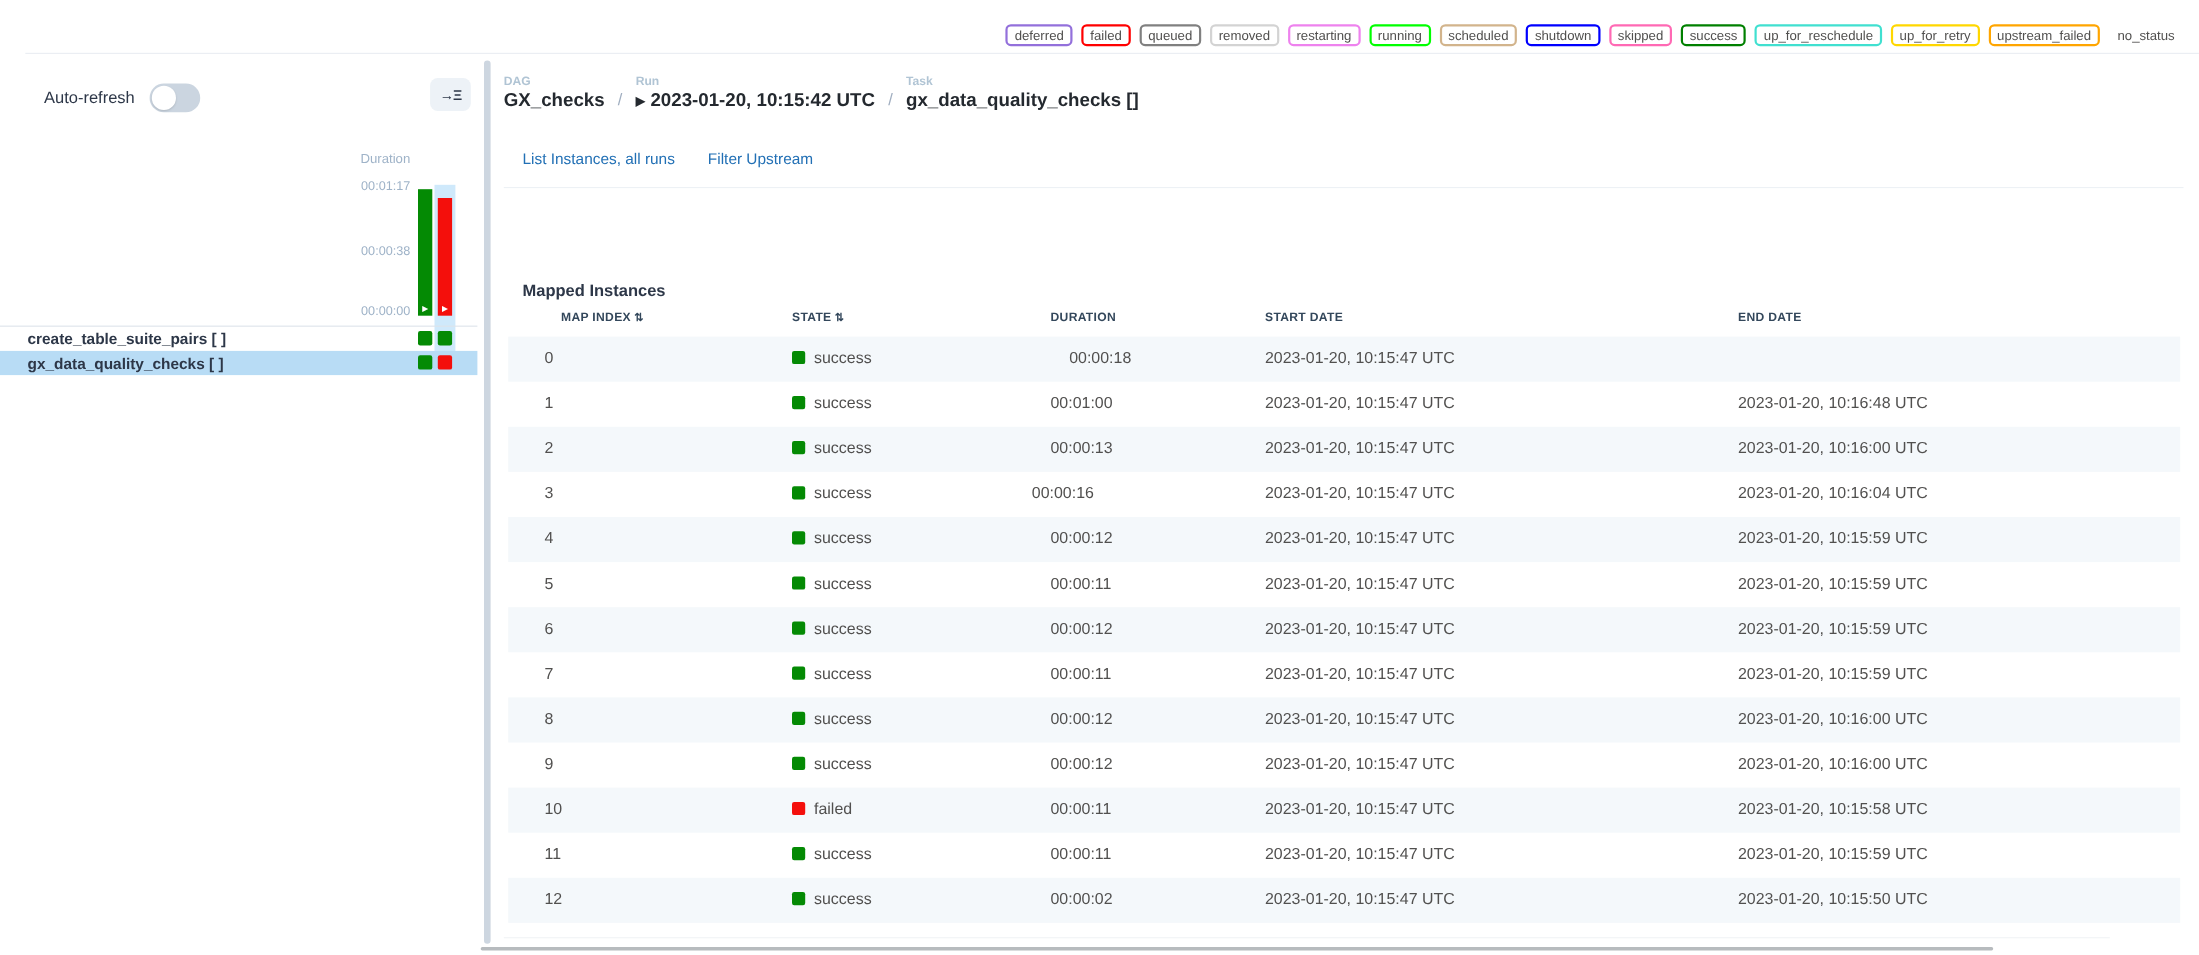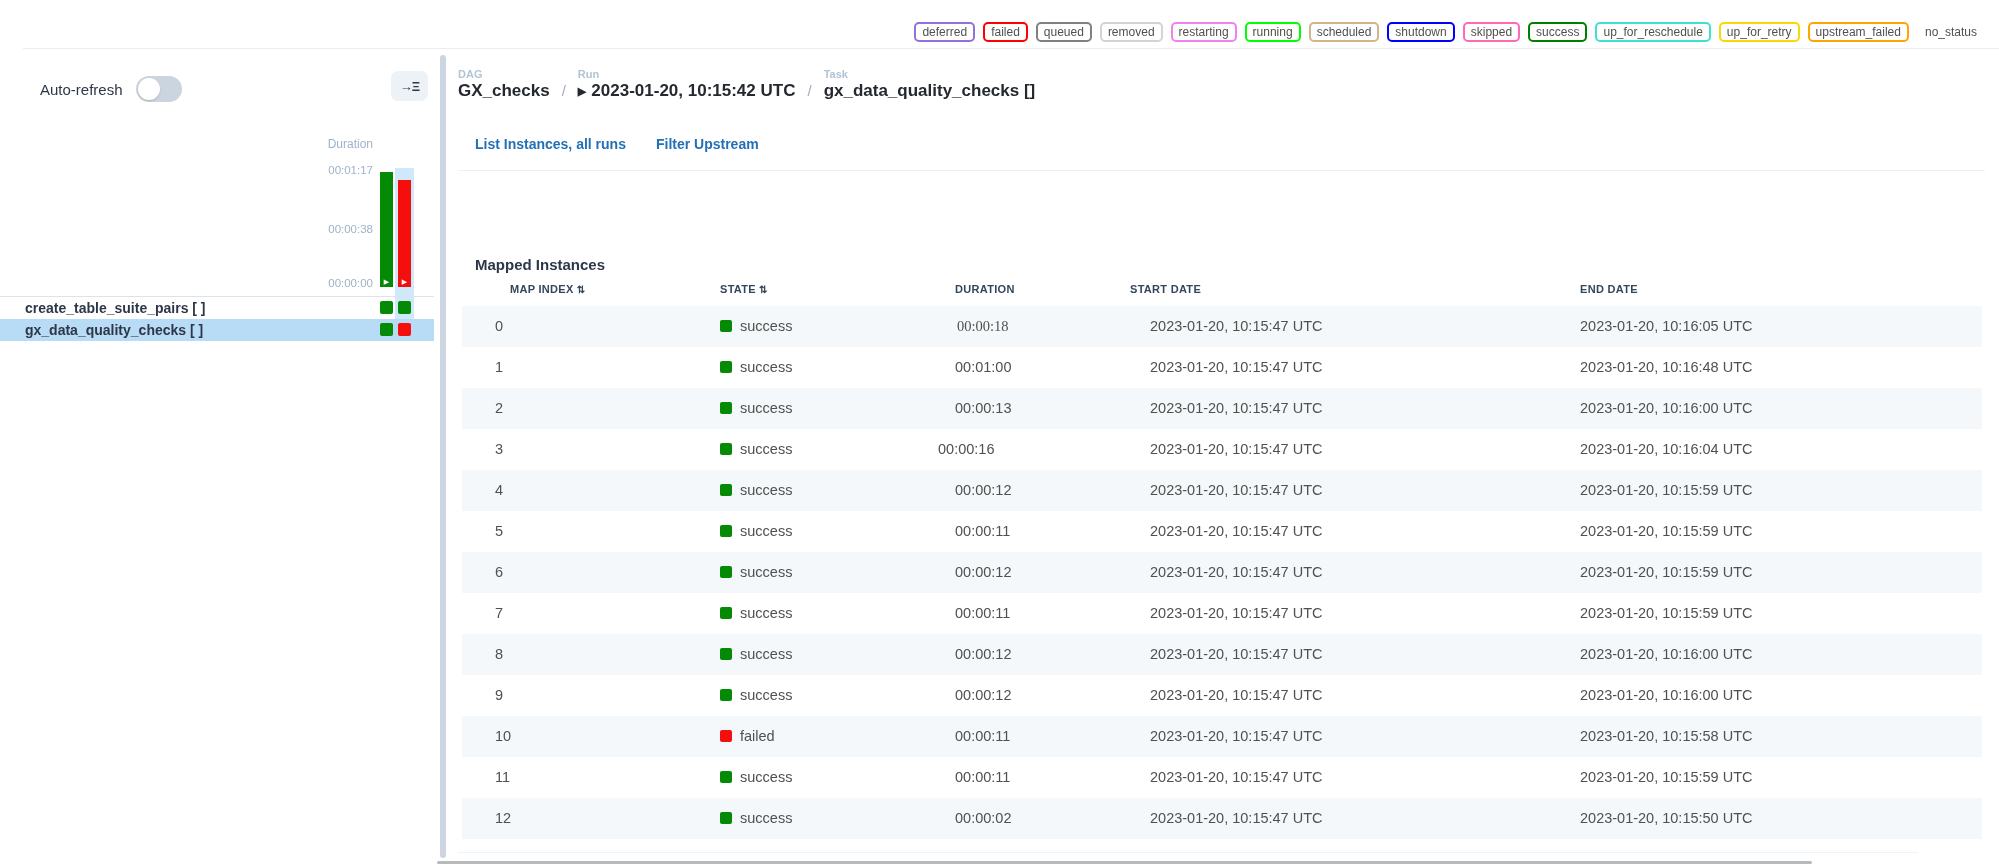--- a/index.html
+++ b/index.html
@@ -49,21 +49,21 @@
   .v-divider { position:absolute; left:440px; top:55px; width:6px; height:803px; background:#cdd6e0; border-radius:3px; cursor:col-resize; }
 
   
   .main { position:absolute; left:458px; top:34px; width:1541px; height:834px; }
   .crumbs { position:absolute; left:0; top:34px; display:flex; align-items:flex-end; gap:12px; }
   .crumb-label { font-size:11px; font-weight:bold; color:#b0c4d4; margin-bottom:1px; }
   .crumb-value { font-size:17px; font-weight:bold; color:#24292f; white-space:nowrap; cursor:pointer; }
   .crumb-sep { color:#a0aec0; font-size:15px; padding-bottom:2px; }
   .play-glyph { font-size:11px; margin-right:5px; vertical-align:1px; }
   .links { position:absolute; left:17px; top:102px; display:flex; gap:30px; }
-  .link { font-size:14px; font-weight:bold; color:var(--accent-blue,#2270b5); cursor:pointer; text-decoration:none; white-space:nowrap; }
+  .link { font-size:14px; font-weight:normal; color:var(--accent-blue,#2270b5); cursor:pointer; text-decoration:none; white-space:nowrap; }
   .rule1 { position:absolute; left:0; top:136px; width:1527px; border-top:1px solid #edf1f5; }
   .tabs { position:absolute; left:0; top:142px; width:1527px; height:40px; border-bottom:1px solid #e2e8f0; display:flex; box-sizing:border-box; }
   .tab { padding:0 16px; height:40px; line-height:38px; font-size:14.5px; font-weight:bold; color:#51504f; box-sizing:border-box; cursor:pointer; }
   .tab.active { color:var(--accent-blue,#2270b5); border-bottom:3px solid var(--tab-underline,#3182ce); }
   .section-title { position:absolute; left:17px; top:222px; font-size:15px; font-weight:bold; color:#2d3748; }
   .thead { position:absolute; left:4px; top:249px; width:1520px; height:22px; }
   .th { position:absolute; top:0; font-size:11px; font-weight:bold; letter-spacing:.3px; color:#33475b; text-transform:uppercase; white-space:nowrap; }
   .th.sortable { cursor:pointer; }
   .sort-icon { font-size:10px; margin-left:3px; }
   .tbody { position:absolute; left:4px; top:272px; width:1520px; }
@@ -164,30 +164,29 @@
     <a class="link">Filter Upstream</a>
   </div>
 
   <div class="rule1"></div>
 
   <div class="section-title">Mapped Instances</div>
   <div class="thead">
       <div class="th sortable" style="left: 33px; margin-left: 15px;"><span>Map Index</span><span class="sort-icon">⇅</span></div>
       <div class="th sortable" style="left: 258px;"><span>State</span><span class="sort-icon">⇅</span></div>
       <div class="th" style="left: 493px;"><span>Duration</span></div>
-      <div class="th" style="left: 668px;"><span>Start Date</span></div>
+      <div class="th" style="left: 688px;"><span>Start Date</span></div>
       <div class="th" style="left: 1118px;"><span>End Date</span></div>
     </div>
   <div class="tbody">
       <div class="trow striped">
         <div class="td" style="left: 33px;">0</div>
         <div class="td" style="left: 258px;"><span class="state-square" style="background: rgb(4, 138, 4);"></span><span>success</span></div>
-        <div class="td" style="left: 495px; font-family: Liberation Serif, serif;">00:00:18</div>
-        <div class="td" style="left: 688px;">2023-01-20, 10:15:47 UTC</div>
-        <div class="td" style="left: 1118px;">2023-01-20, 10:16:05 UTC</div>
+        <div class="td" style="left: 510px;">00:00:18</div>
+        <div class="td" style="left: 688px;">2023-01-20, 10:15:47 UTC</div>
       </div>
       <div class="trow">
         <div class="td" style="left: 33px;">1</div>
         <div class="td" style="left: 258px;"><span class="state-square" style="background: rgb(4, 138, 4);"></span><span>success</span></div>
         <div class="td" style="left: 493px;">00:01:00</div>
         <div class="td" style="left: 688px;">2023-01-20, 10:15:47 UTC</div>
         <div class="td" style="left: 1118px;">2023-01-20, 10:16:48 UTC</div>
       </div>
       <div class="trow striped">
         <div class="td" style="left: 33px;">2</div>

